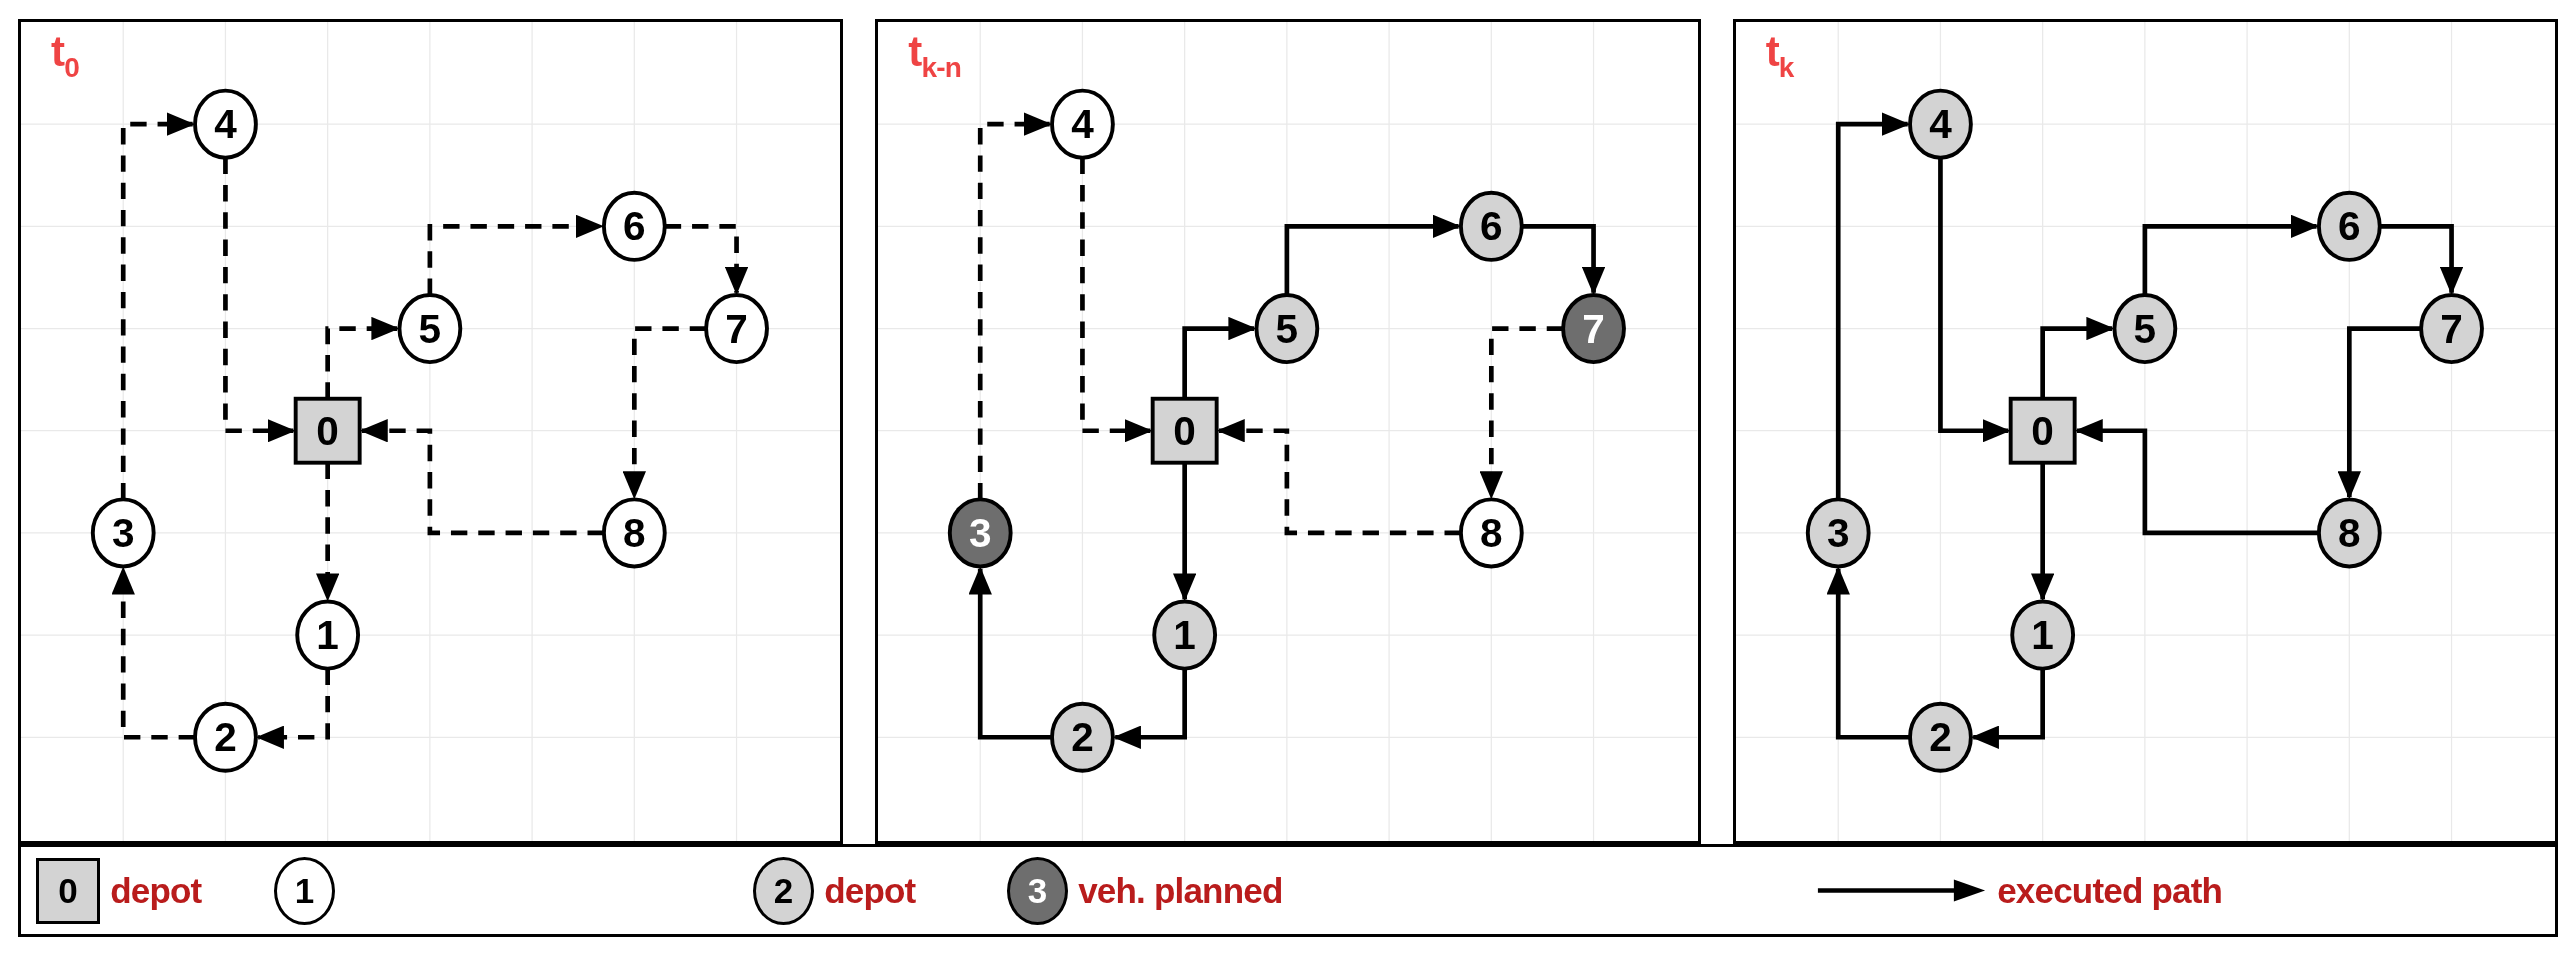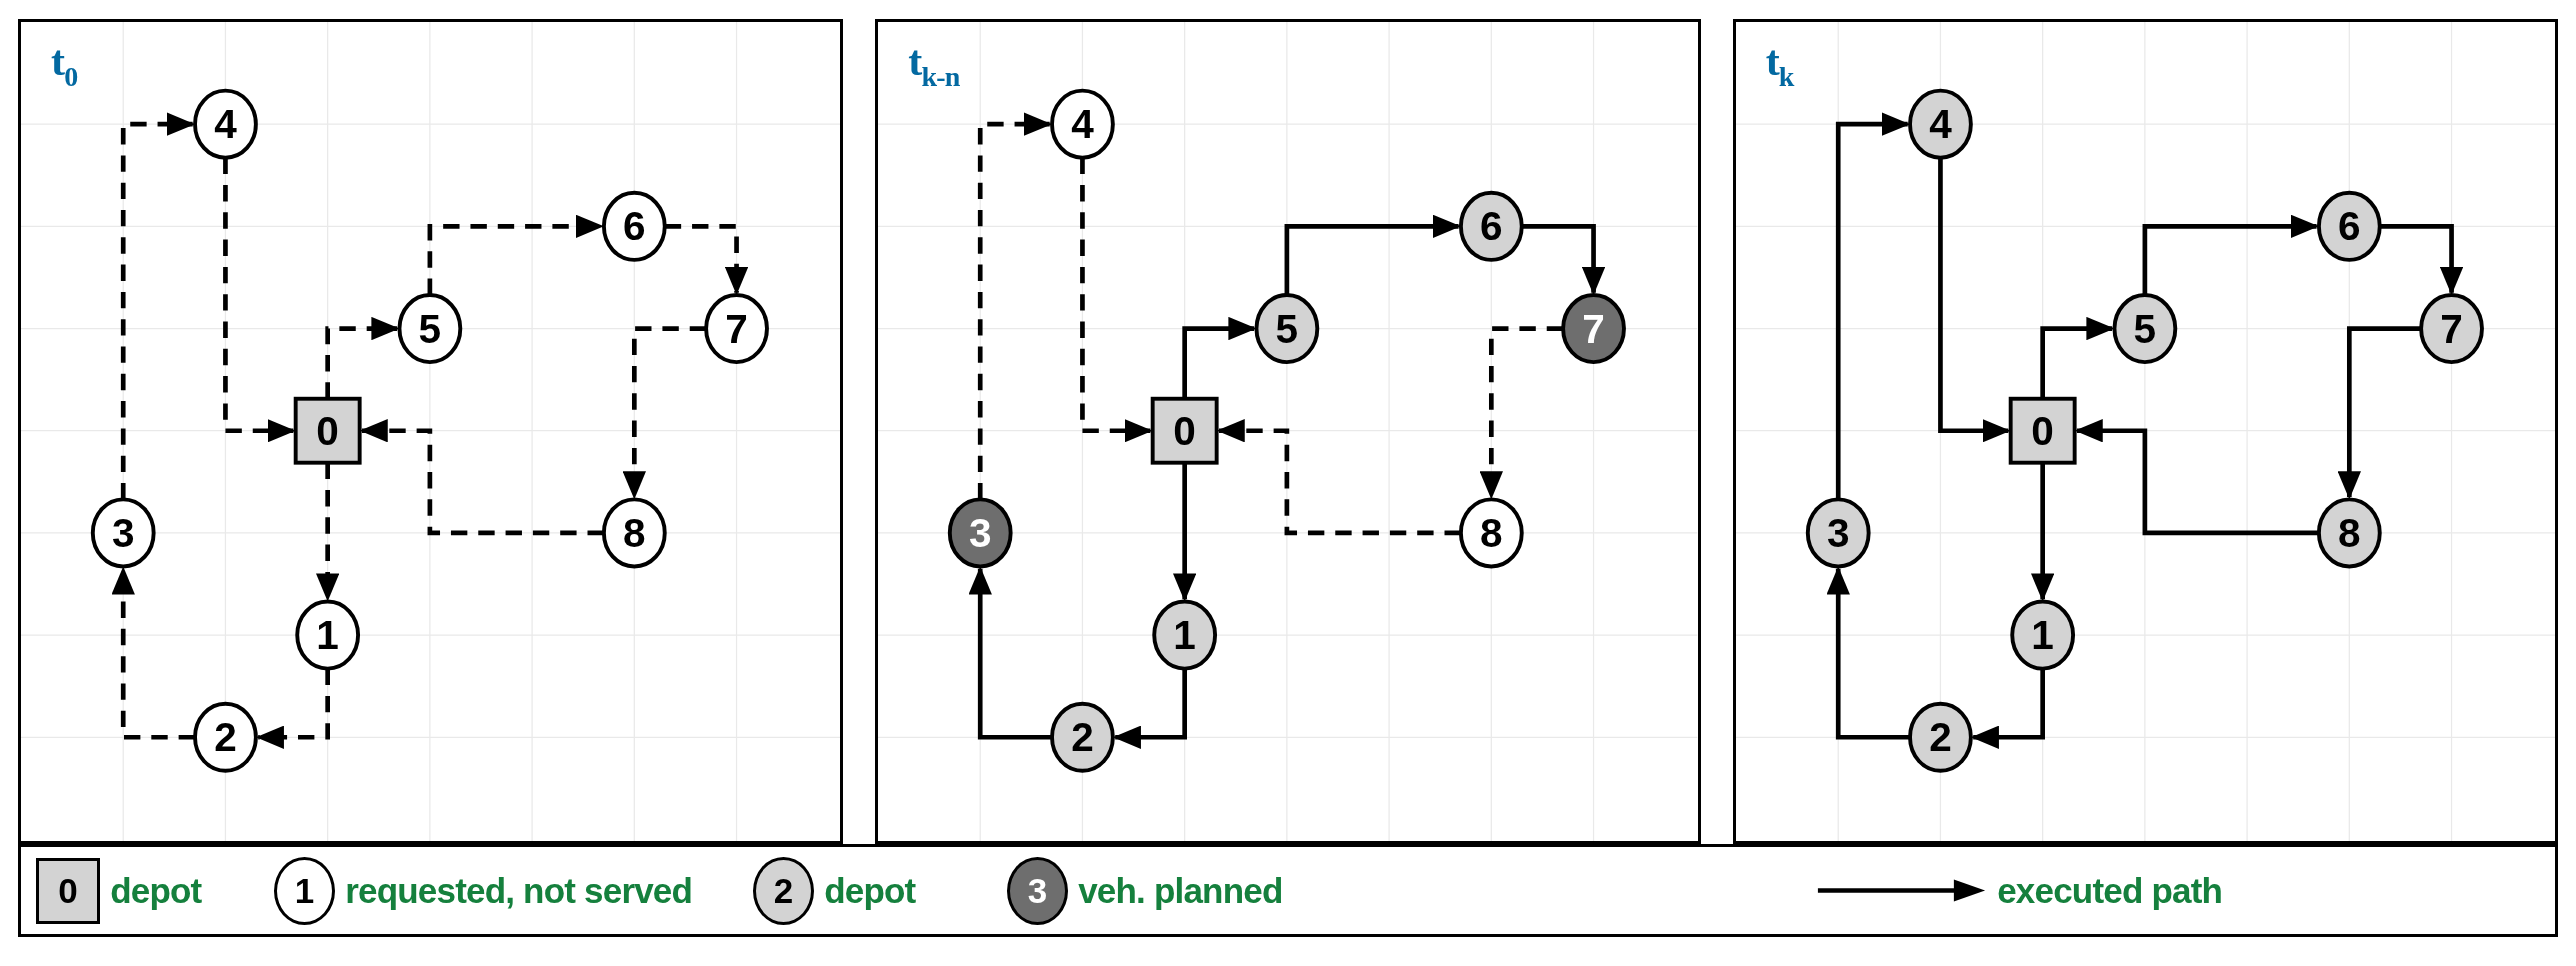--- a/index.html
+++ b/index.html
@@ -6,31 +6,31 @@
   body{width:2576px;height:966px;position:relative;overflow:hidden;
        font-family:"Liberation Sans","DejaVu Sans",sans-serif;}
   #canvas{position:absolute;inset:0;background:#ffffff;}
 
   
   .panels-row{position:absolute;left:18px;top:19px;width:2540px;height:825px;
               display:flex;gap:32px;}
   .panel{flex:1 1 0;position:relative;background:#ffffff;
          border:3.9px solid #000000;box-sizing:border-box;}
   .panel svg{position:absolute;inset:0;width:100%;height:100%;display:block;}
-  .panel-title{position:absolute;left:30px;top:16px;font-weight:bold;
-               font-size:42px;color:#0369a1;line-height:1.1;letter-spacing:-0.8px;font-family:Liberation Serif, serif;}
+  .panel-title{position:absolute;left:30px;top:7px;font-weight:bold;
+               font-size:42px;color:#ef4444;line-height:1.1;letter-spacing:-0.8px;}
   .panel-title sub{font-size:28px;font-weight:bold;line-height:0;
                    vertical-align:-11px;letter-spacing:-0.8px;}
 
   
   .legend{position:absolute;left:18px;top:844px;width:2540px;height:93px;
           border:3.9px solid #000000;box-sizing:border-box;background:#ffffff;}
   .lg-item{position:absolute;top:50%;transform:translateY(-50%);
            display:flex;align-items:center;gap:10.2px;white-space:nowrap;}
-  .lg-label{font-size:35px;font-weight:bold;color:#15803d;letter-spacing:-0.8px;}
+  .lg-label{font-size:35px;font-weight:bold;color:#b91c1c;letter-spacing:-0.8px;}
   .sym{display:flex;align-items:center;justify-content:center;box-sizing:border-box;}
   .sym .num{font-size:35px;font-weight:bold;color:#000;}
   .sym.square{width:64px;height:66px;background:#d3d3d3;border:3.1px solid #000;}
   .sym.circle{width:61px;height:68px;border-radius:50%;border:3.1px solid #000;}
   .sym.circle.white{background:#ffffff;}
   .sym.circle.light{background:#d3d3d3;}
   .sym.circle.dark{background:#6e6e6e;}
   .sym.circle.dark .num{color:#ffffff;}
   .lg-0{left:15px;}  .lg-1{left:253px;} .lg-2{left:732px;}
   .lg-3{left:986px;} .lg-4{left:1348px;} .lg-5{left:1795px;}
@@ -260,21 +260,20 @@
       <span class="sym square">
           <span class="num">0</span>
         </span>
       <span class="lg-label">depot</span>
     </div>
 
     <div class="lg-item lg-1">
       <span class="sym circle white">
           <span class="num">1</span>
         </span>
-      <span class="lg-label">requested, not served</span>
     </div>
 
     <div class="lg-item lg-2">
       <span class="sym circle light">
           <span class="num">2</span>
         </span>
       <span class="lg-label">depot</span>
     </div>
 
     <div class="lg-item lg-3">

